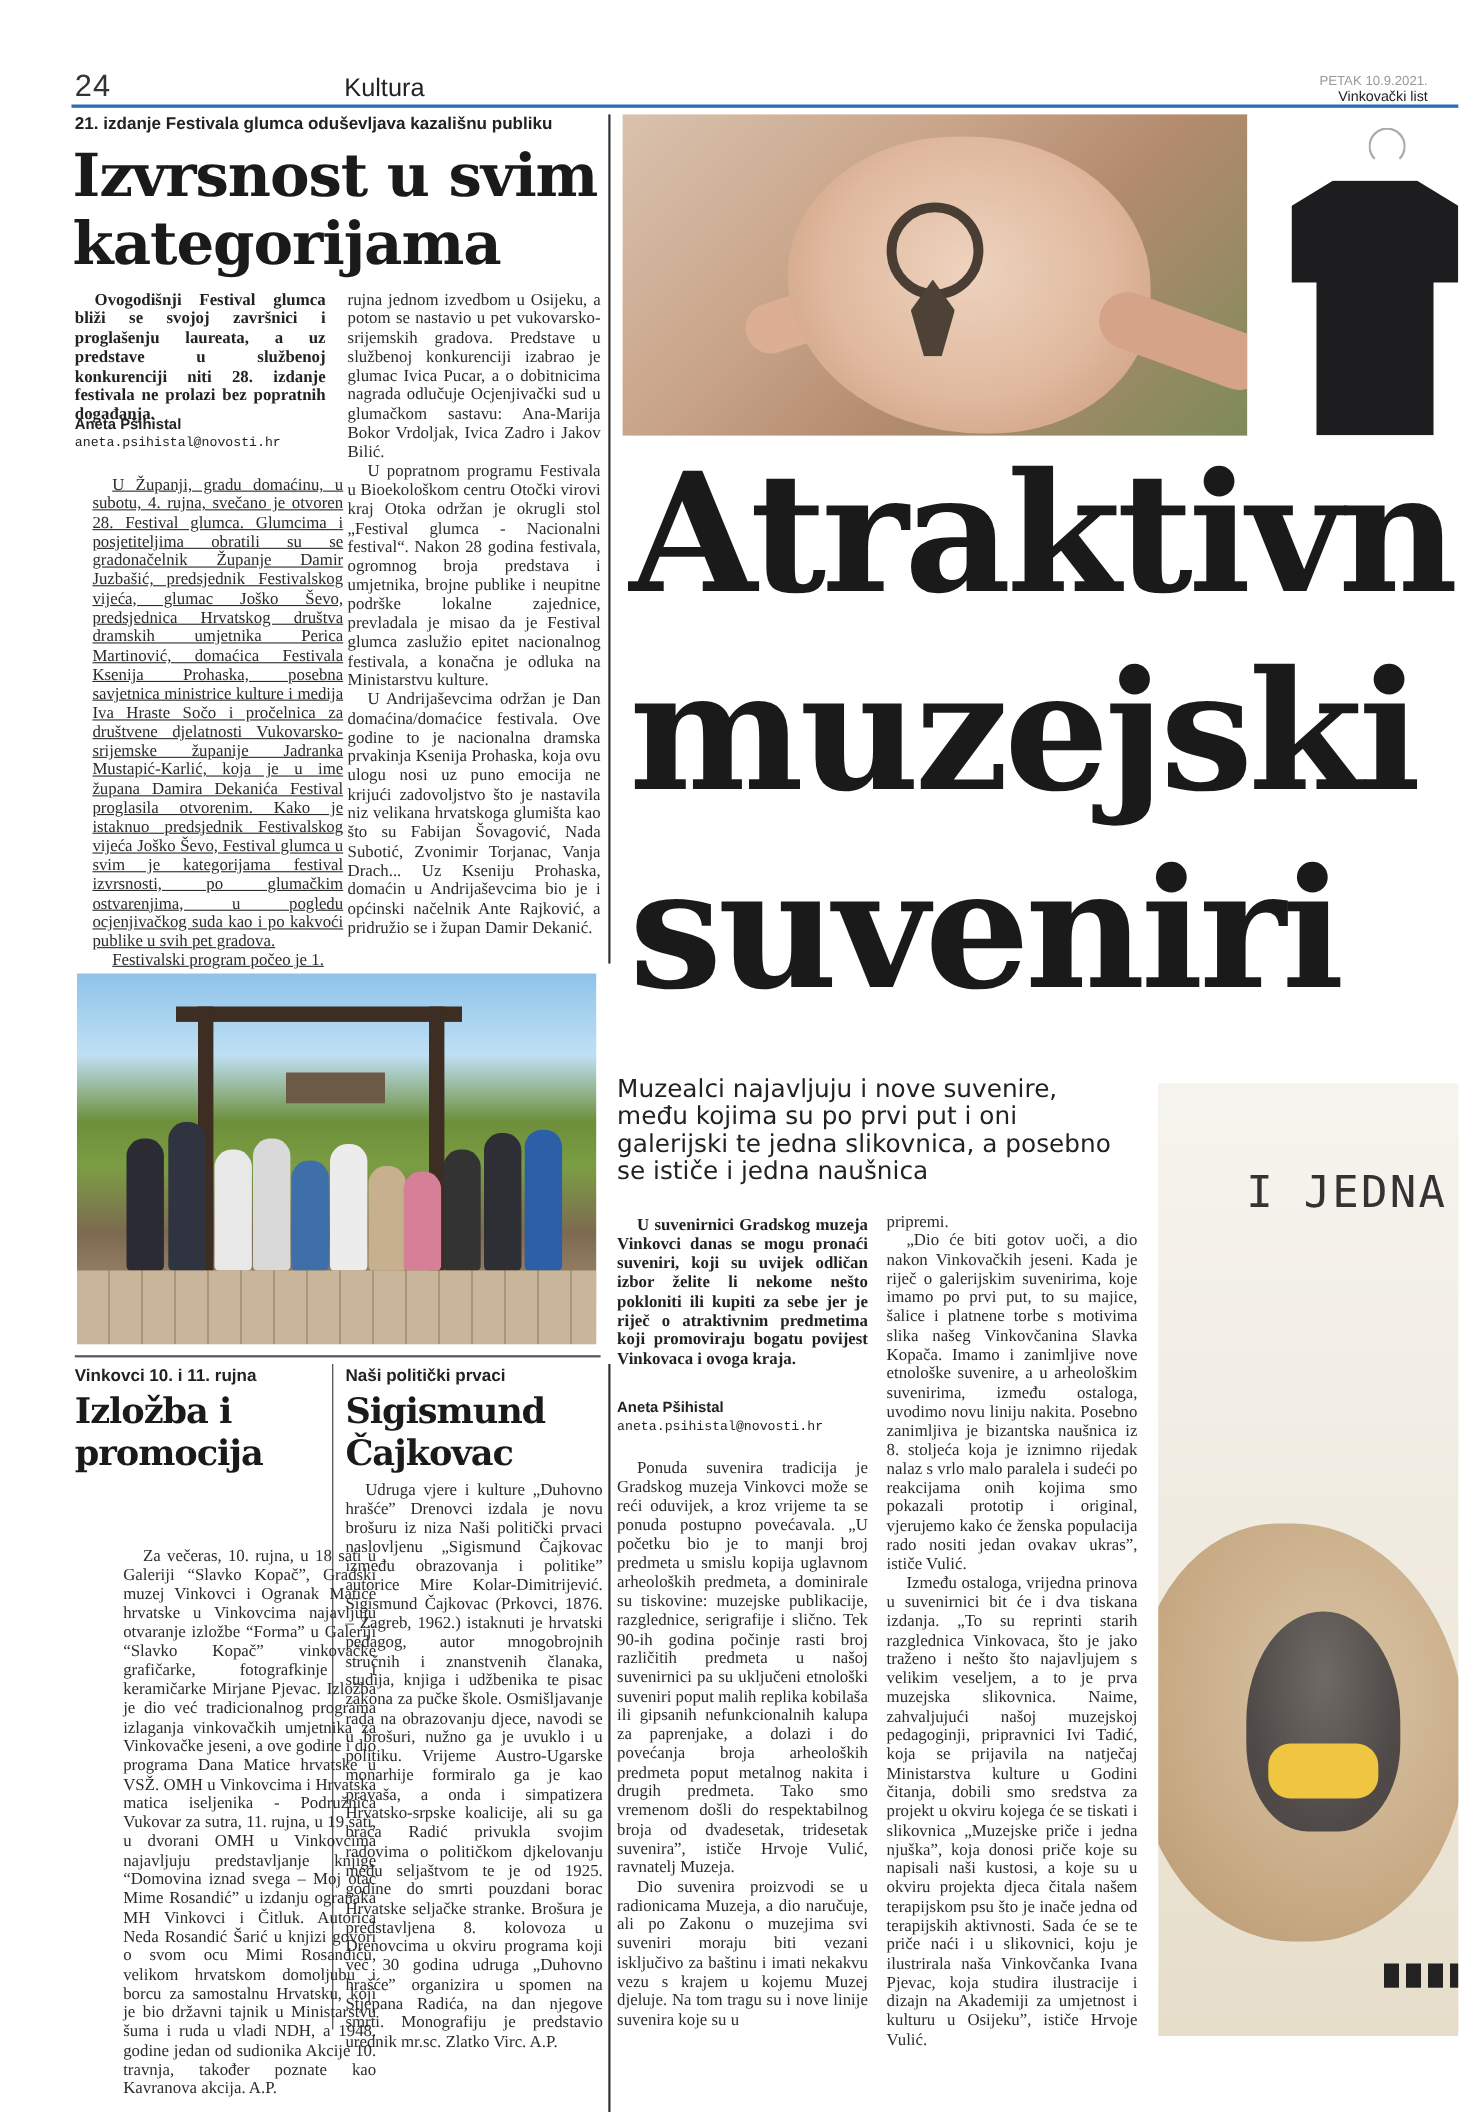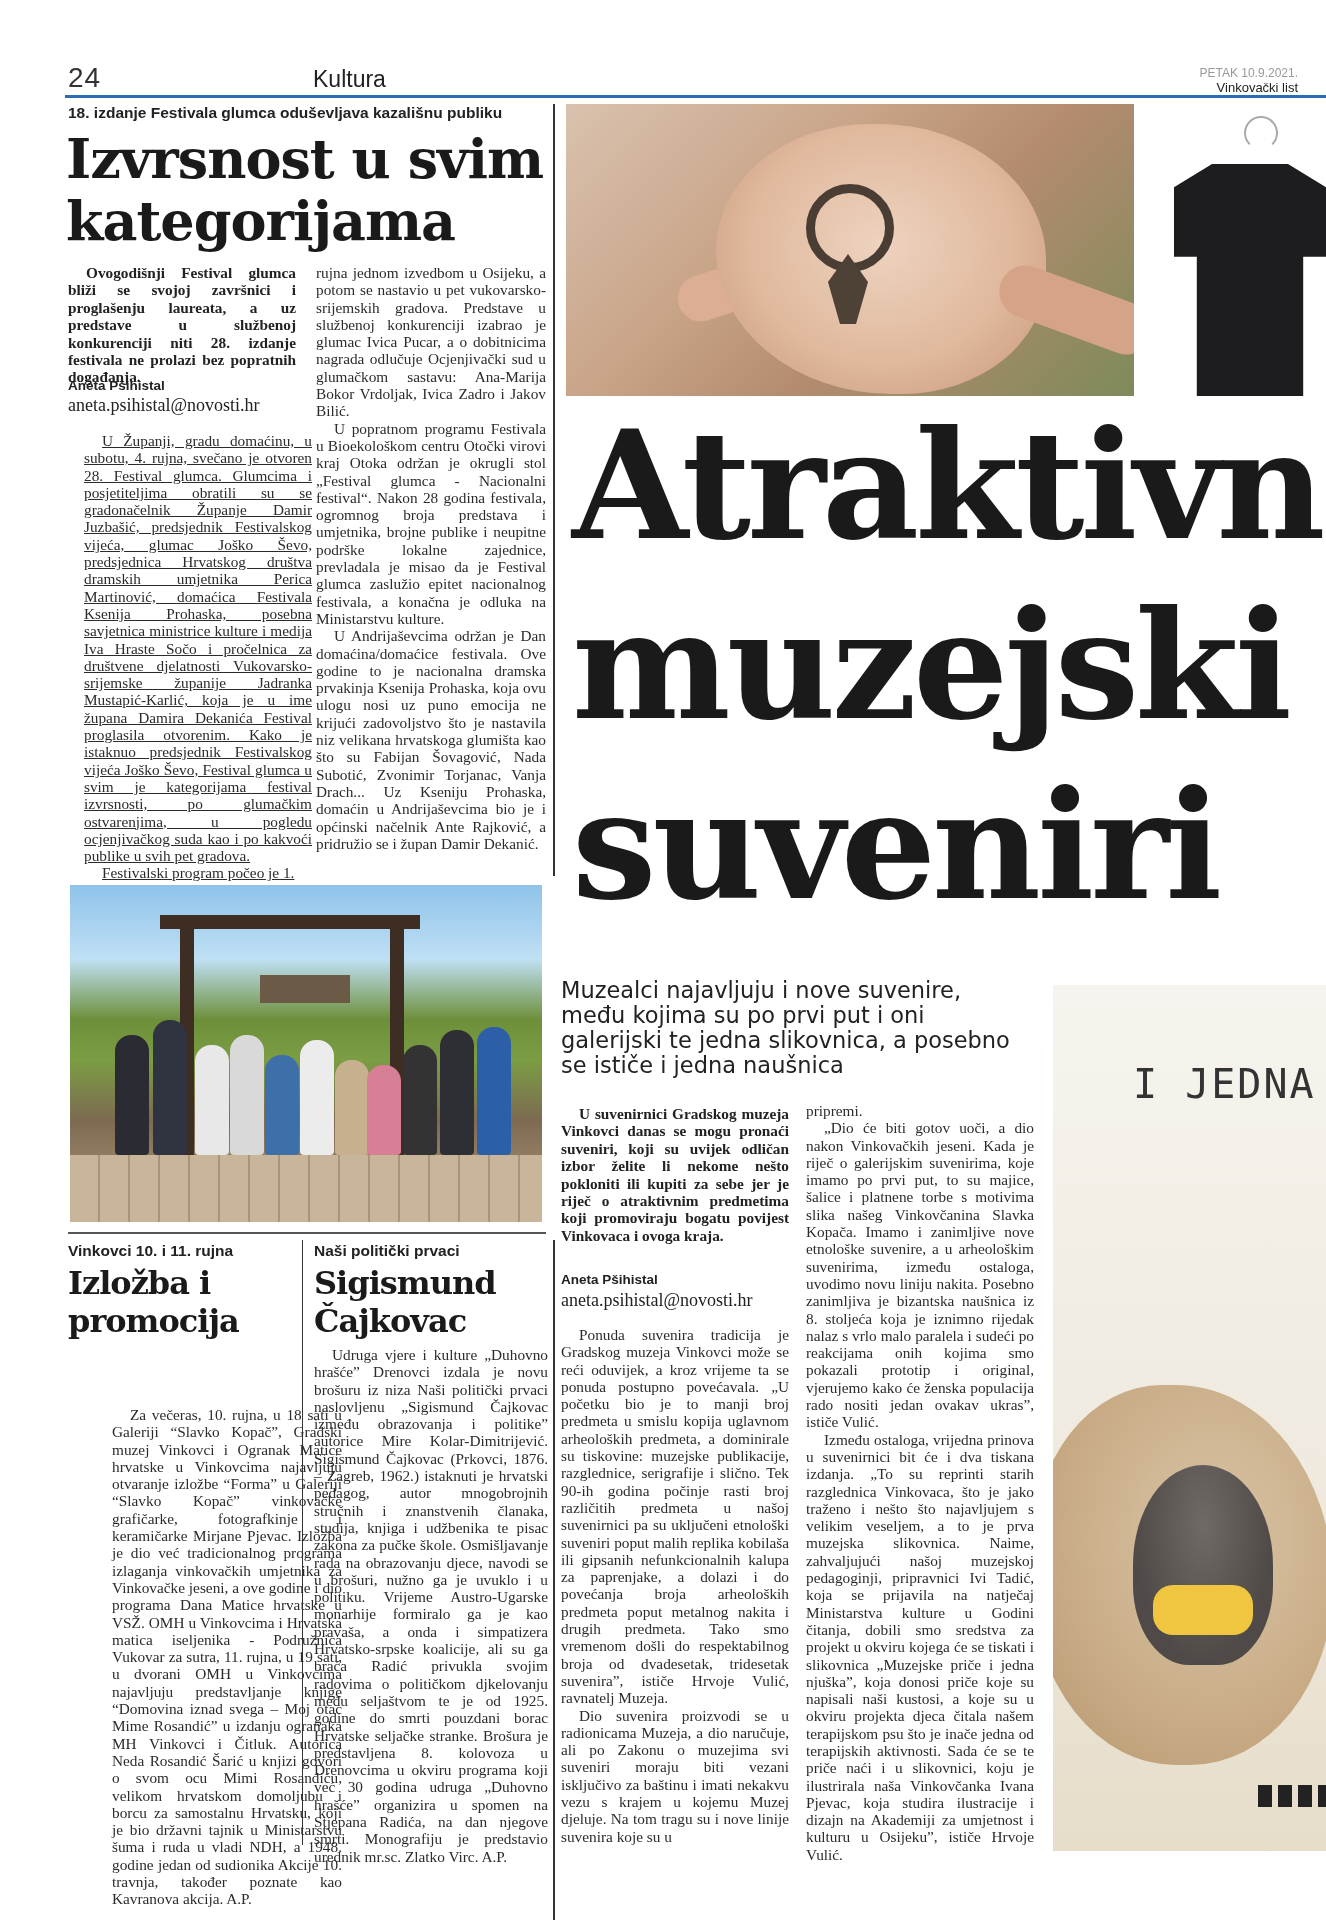--- a/index.html
+++ b/index.html
@@ -13,21 +13,21 @@
   #paper { right:28px; top:80px; font-size:13px; color:#222; font-family:"Liberation Sans", sans-serif; text-align:right; }
   #rule { left:65px; top:95px; width:1261px; height:3px; background:#2a6db3; }
 
   .vline { background:#333; width:2px; }
   .hline { background:#555; height:2px; }
 
   .kicker { font-family:"Liberation Sans", sans-serif; font-weight:bold; color:#222; }
   .headline { font-family:"DejaVu Serif", serif; font-weight:bold; color:#1a1a1a; letter-spacing:-1px; }
   .lead { font-family:"Liberation Serif", serif; font-weight:bold; font-size:15.3px; line-height:17.4px; text-align:justify; text-indent:18px; color:#222; }
   .author { font-family:"Liberation Sans", sans-serif; font-weight:bold; font-size:13.5px; color:#222; }
-  .email { font-family:Liberation Serif, serif; font-size:18px; color:#222; }
+  .email { font-family:Liberation Mono, monospace; font-size:12px; color:#222; }
   .body { font-family:"Liberation Serif", serif; font-size:15.3px; line-height:17.3px; text-align:justify; color:#2b2b2b; }
   .body p { margin:0; text-indent:18px; }
   .body p.noindent { text-indent:0; }
 
   
   .photo { overflow:hidden; }
   #photo-hand { left:566px; top:104px; width:568px; height:292px; background:linear-gradient(135deg,#d9c2ae 0%,#c9a58a 35%,#b48b6f 60%,#7e8a5a 100%); }
   #photo-hand .palm { position:absolute; left:150px; top:20px; width:330px; height:270px; border-radius:48% 52% 45% 55%; background:radial-gradient(ellipse at 50% 45%, #eed3bf 0%, #e0b99e 55%, #c89679 100%); }
   #photo-hand .finger { position:absolute; background:#dcae93; border-radius:40px; }
   #photo-hand .ring { position:absolute; left:240px; top:80px; width:70px; height:70px; border:9px solid #4a3d33; border-radius:50%; }
@@ -61,21 +61,21 @@
 <div class="abs" id="date">PETAK 10.9.2021.</div>
 <div class="abs" id="paper">Vinkovački list</div>
 <div class="abs" id="rule"></div>
 
 <div class="abs vline" style="left:553px; top:104px; height:772px;"></div>
 <div class="abs vline" style="left:553px; top:1240px; height:680px;"></div>
 <div class="abs vline" style="left:302px; top:1240px; height:605px; width:1px;"></div>
 <div class="abs hline" style="left:68px; top:1232px; width:478px;"></div>
 
 <div>
-  <div class="abs kicker" style="left:68px; top:104px; font-size:15.5px;">18. izdanje Festivala glumca oduševljava kazališnu publiku</div>
+  <div class="abs kicker" style="left:68px; top:104px; font-size:15.5px;">21. izdanje Festivala glumca oduševljava kazališnu publiku</div>
   <div class="abs headline" style="left:66px; top:128px; font-size:54px; line-height:62px; width:500px;">
     <div>Izvrsnost u svim</div>
     <div>kategorijama</div>
   </div>
   <div class="abs lead" style="left:68px; top:264px; width:228px;">Ovogodišnji Festival glumca bliži se svojoj završnici i proglašenju laureata, a uz predstave u službenoj konkurenciji niti 28. izdanje festivala ne prolazi bez popratnih događanja.</div>
   <div class="abs author" style="left:68px; top:378px;">Aneta Pšihistal</div>
   <div class="abs email" style="left:68px; top:395px;">aneta.psihistal@novosti.hr</div>
   <div class="abs body" style="left:84px; top:432px; width:228px;text-decoration:underline;">
     <p>U Županji, gradu domaćinu, u subotu, 4. rujna, svečano je otvoren 28. Festival glumca. Glumcima i posjetiteljima obratili su se gradonačelnik Županje Damir Juzbašić, predsjednik Festivalskog vijeća, glumac Joško Ševo, predsjednica Hrvatskog društva dramskih umjetnika Perica Martinović, domaćica Festivala Ksenija Prohaska, posebna savjetnica ministrice kulture i medija Iva Hraste Sočo i pročelnica za društvene djelatnosti Vukovarsko-srijemske županije Jadranka Mustapić-Karlić, koja je u ime župana Damira Dekanića Festival proglasila otvorenim. Kako je istaknuo predsjednik Festivalskog vijeća Joško Ševo, Festival glumca u svim je kategorijama festival izvrsnosti, po glumačkim ostvarenjima, u pogledu ocjenjivačkog suda kao i po kakvoći publike u svih pet gradova.</p>
     <p>Festivalski program počeo je 1.</p>

